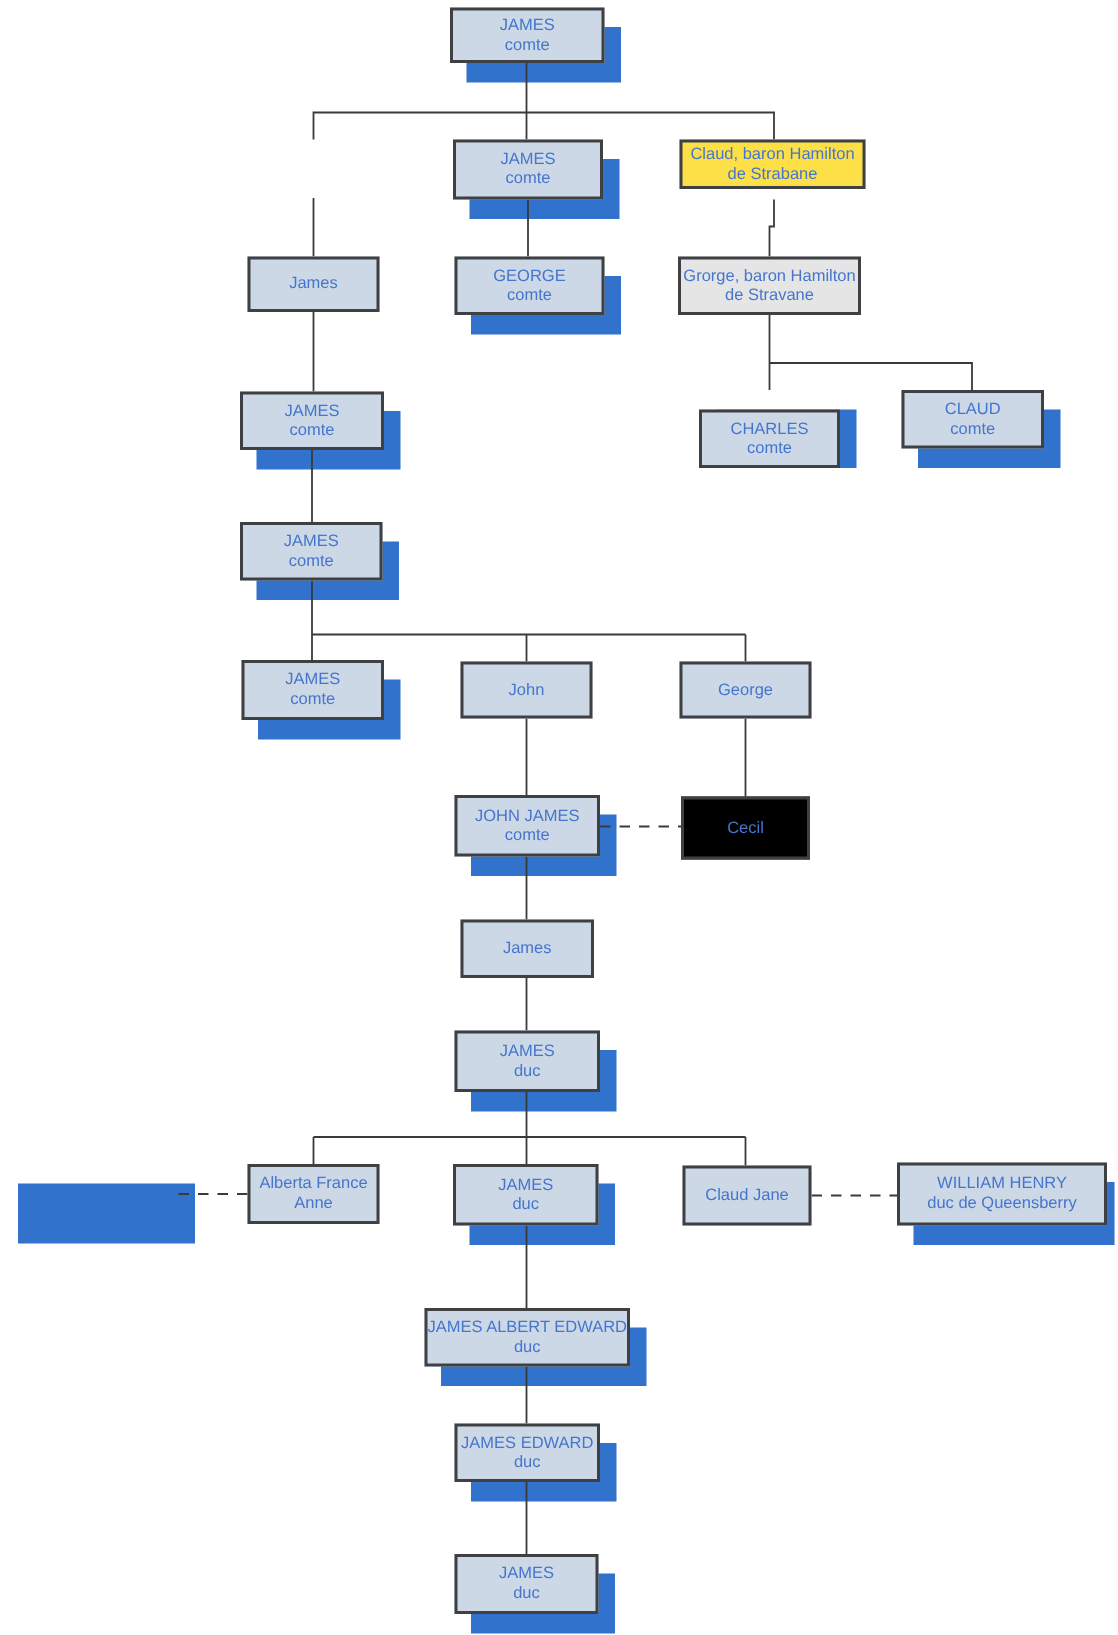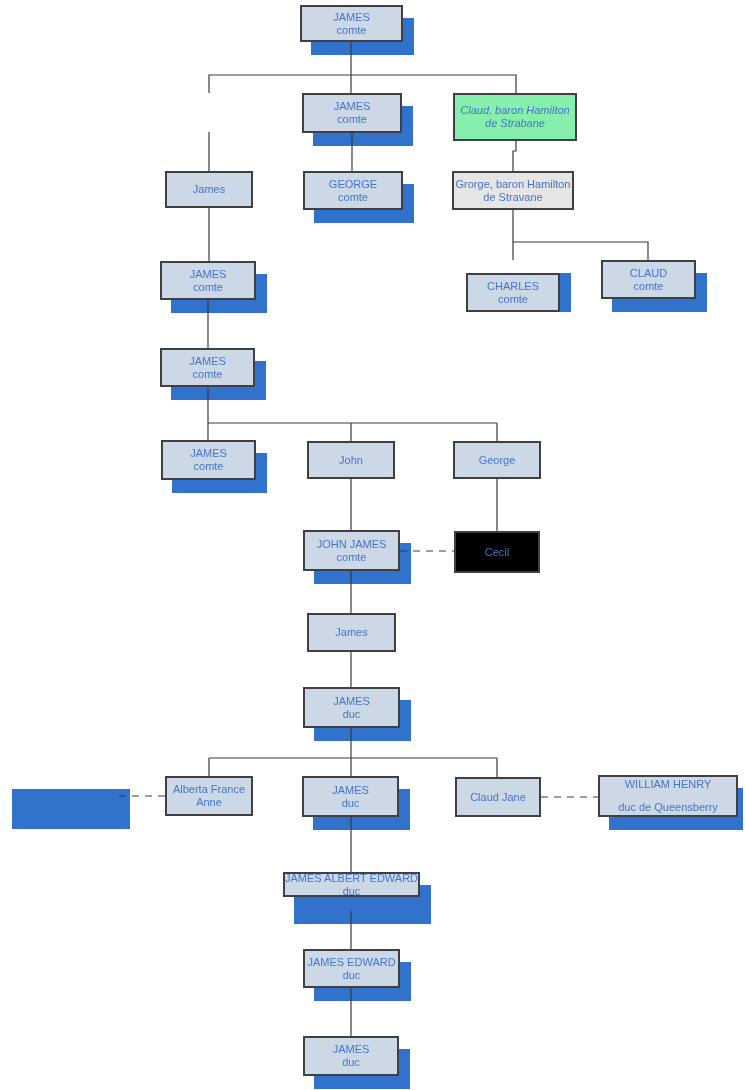--- a/index.html
+++ b/index.html
@@ -83,21 +83,21 @@
 <div class="node-shadow" style="left: 311px; top: 18px; width: 103px; height: 37px; background: rgb(48, 114, 204);"></div>
     <div class="person-node" style="left: 300px; top: 5px; width: 103px; height: 37px; background: rgb(205, 216, 230); border-color: rgb(63, 64, 67); color: rgb(69, 117, 205);">
       <span class="label-line">JAMES</span>
       <span class="label-line">comte</span>
     </div>
     <div class="node-shadow" style="left: 313px; top: 106px; width: 100px; height: 40px; background: rgb(48, 114, 204);"></div>
     <div class="person-node" style="left: 302px; top: 93px; width: 100px; height: 40px; background: rgb(205, 216, 230); border-color: rgb(63, 64, 67); color: rgb(69, 117, 205);">
       <span class="label-line">JAMES</span>
       <span class="label-line">comte</span>
     </div>
-    <div class="person-node" style="left: 453px; top: 93px; width: 124px; height: 48px; background: #86efac; border-color: rgb(63, 64, 67); color: rgb(69, 117, 205); font-style: italic;">
+    <div class="person-node" style="left: 453px; top: 93px; width: 124px; height: 33px; background: #fde047; border-color: rgb(63, 64, 67); color: rgb(69, 117, 205);">
       <span class="label-line">Claud, baron Hamilton</span>
       <span class="label-line">de Strabane</span>
     </div>
     <div class="person-node" style="left: 165px; top: 171px; width: 88px; height: 37px; background: rgb(205, 216, 230); border-color: rgb(63, 64, 67); color: rgb(69, 117, 205);">
       <span class="label-line">James</span>
     </div>
     <div class="node-shadow" style="left: 314px; top: 184px; width: 100px; height: 39px; background: rgb(48, 114, 204);"></div>
     <div class="person-node" style="left: 303px; top: 171px; width: 100px; height: 39px; background: rgb(205, 216, 230); border-color: rgb(63, 64, 67); color: rgb(69, 117, 205);">
       <span class="label-line">GEORGE</span>
       <span class="label-line">comte</span>
@@ -160,26 +160,26 @@
     </div>
     <div class="node-shadow" style="left: 313px; top: 789px; width: 97px; height: 41px; background: rgb(48, 114, 204);"></div>
     <div class="person-node" style="left: 302px; top: 776px; width: 97px; height: 41px; background: rgb(205, 216, 230); border-color: rgb(63, 64, 67); color: rgb(69, 117, 205);">
       <span class="label-line">JAMES</span>
       <span class="label-line">duc</span>
     </div>
     <div class="person-node" style="left: 455px; top: 777px; width: 86px; height: 40px; background: rgb(205, 216, 230); border-color: rgb(63, 64, 67); color: rgb(69, 117, 205);">
       <span class="label-line">Claud Jane</span>
     </div>
     <div class="node-shadow" style="left: 609px; top: 788px; width: 134px; height: 42px; background: rgb(48, 114, 204);"></div>
-    <div class="person-node" style="left: 598px; top: 775px; width: 140px; height: 42px; background: rgb(205, 216, 230); border-color: rgb(63, 64, 67); color: rgb(69, 117, 205); justify-content: space-between;">
+    <div class="person-node" style="left: 598px; top: 775px; width: 140px; height: 42px; background: rgb(205, 216, 230); border-color: rgb(63, 64, 67); color: rgb(69, 117, 205);">
       <span class="label-line">WILLIAM HENRY</span>
       <span class="label-line">duc de Queensberry</span>
     </div>
     <div class="node-shadow" style="left: 294px; top: 885px; width: 137px; height: 39px; background: rgb(48, 114, 204);"></div>
-    <div class="person-node" style="left: 283px; top: 872px; width: 137px; height: 25px; background: rgb(205, 216, 230); border-color: rgb(63, 64, 67); color: rgb(69, 117, 205);">
+    <div class="person-node" style="left: 283px; top: 872px; width: 137px; height: 39px; background: rgb(205, 216, 230); border-color: rgb(63, 64, 67); color: rgb(69, 117, 205);">
       <span class="label-line">JAMES ALBERT EDWARD</span>
       <span class="label-line">duc</span>
     </div>
     <div class="node-shadow" style="left: 314px; top: 962px; width: 97px; height: 39px; background: rgb(48, 114, 204);"></div>
     <div class="person-node" style="left: 303px; top: 949px; width: 97px; height: 39px; background: rgb(205, 216, 230); border-color: rgb(63, 64, 67); color: rgb(69, 117, 205);">
       <span class="label-line">JAMES EDWARD</span>
       <span class="label-line">duc</span>
     </div>
     <div class="node-shadow" style="left: 314px; top: 1049px; width: 96px; height: 40px; background: rgb(48, 114, 204);"></div>
     <div class="person-node" style="left: 303px; top: 1036px; width: 96px; height: 40px; background: rgb(205, 216, 230); border-color: rgb(63, 64, 67); color: rgb(69, 117, 205);">

